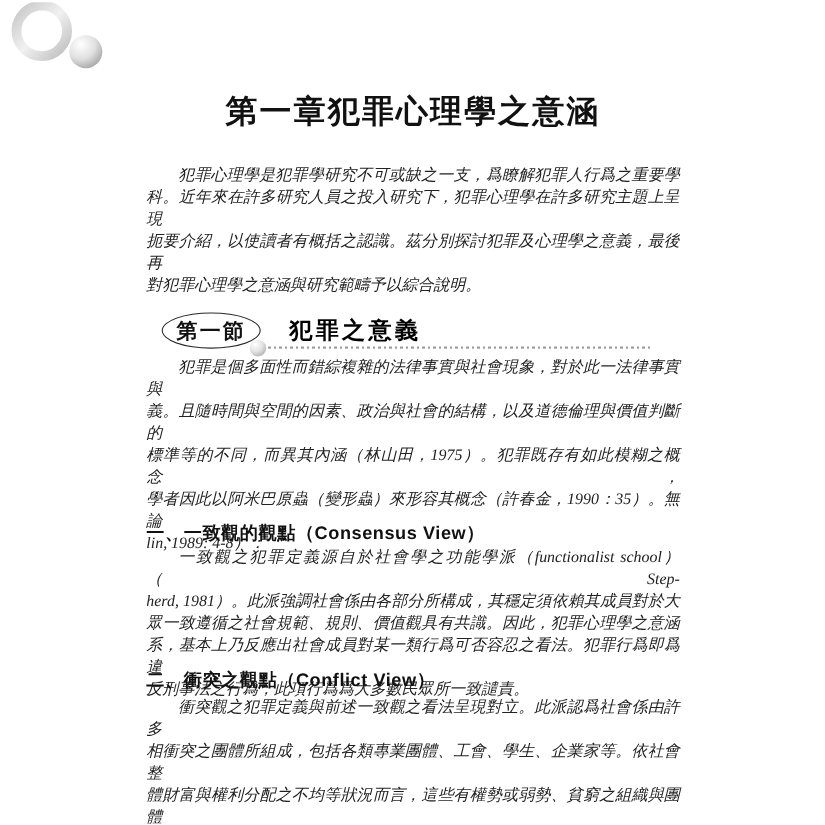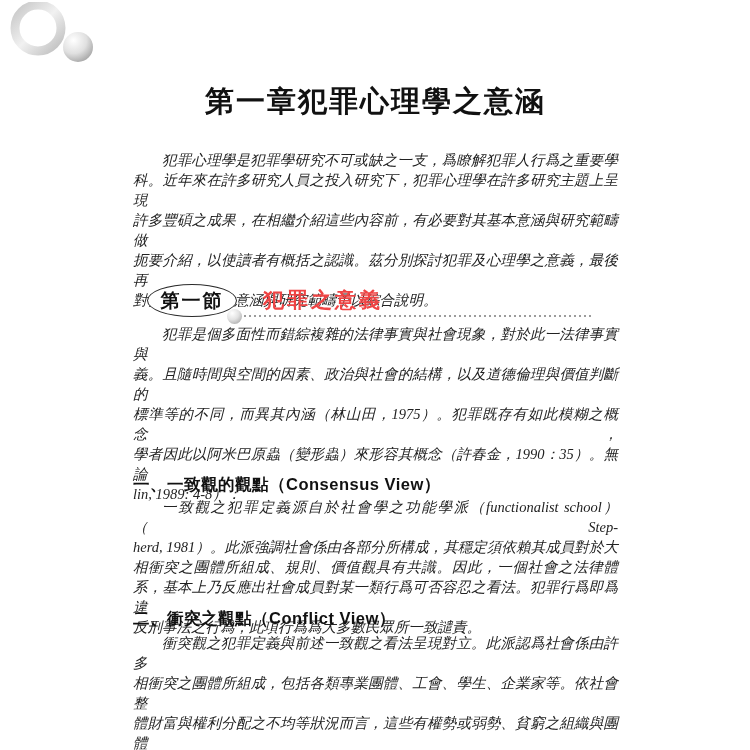--- a/index.html
+++ b/index.html
@@ -32,21 +32,21 @@
     width: 88px; height: 31px; border: 1.5px solid #2a2a2a; border-radius: 50%;
     background: #ffffff; vertical-align: bottom;
   }
   .bubble-num { font-size: 19px; font-weight: bold; letter-spacing: 2px; color: #111; }
   .bubble-ball {
     position: absolute; right: -6px; bottom: -8px; width: 15px; height: 15px; border-radius: 50%;
     background: radial-gradient(circle at 35% 28%, #ffffff 0%, #e2e2e2 45%, #979797 100%);
   }
   .section-title {
     position: relative; z-index: 1; display: inline-block; margin-left: 22px;
-    font-size: 21px; font-weight: bold; letter-spacing: 3px; color: #ef4444; vertical-align: bottom;
+    font-size: 21px; font-weight: bold; letter-spacing: 3px; color: #000000; vertical-align: bottom;
     padding-bottom: 3px;
   }
   .dotted-rule {
     position: absolute; left: 92px; bottom: 5px; width: 352px; height: 2px;
     background-image: repeating-linear-gradient(90deg, #9c9c9c 0 2px, transparent 2px 5px);
   }
 
   .subheading {
     position: absolute; left: 133px; width: 485px;
     font-family: "Liberation Sans", "DejaVu Sans", sans-serif;
@@ -86,21 +86,20 @@
   </div>
 
   <div class="chapter-title">
     <span>第一章</span>
     <span>犯罪心理學之意涵</span>
   </div>
 
   <div class="para pos-intro">
     <div class="line first">犯罪心理學是犯罪學研究不可或缺之一支，爲瞭解犯罪人行爲之重要學</div>
     <div class="line">科。近年來在許多研究人員之投入研究下，犯罪心理學在許多研究主題上呈現</div>
-    <div class="line">許多豐碩之成果，在相繼介紹這些內容前，有必要對其基本意涵與研究範疇做</div>
     <div class="line">扼要介紹，以使讀者有概括之認識。茲分別探討犯罪及心理學之意義，最後再</div>
     <div class="line endline">對犯罪心理學之意涵與研究範疇予以綜合說明。</div>
   </div>
 
   <div class="section-header">
     <span class="dotted-rule"></span>
     <span class="bubble">
       <span class="bubble-num">第一節</span>
       <span class="bubble-ball"></span>
     </span>
@@ -113,21 +112,21 @@
     <div class="line">標準等的不同，而異其內涵（林山田，1975）。犯罪既存有如此模糊之概念，</div>
     <div class="line">學者因此以阿米巴原蟲（變形蟲）來形容其概念（許春金，1990：35）。無論</div>
     <div class="line endline">lin, 1989: 4-8）：</div>
   </div>
 
   <div class="subheading pos-sub1">一、一致觀的觀點（Consensus View）</div>
 
   <div class="para pos-p3">
     <div class="line first">一致觀之犯罪定義源自於社會學之功能學派（functionalist school）（Step-</div>
     <div class="line">herd, 1981）。此派強調社會係由各部分所構成，其穩定須依賴其成員對於大</div>
-    <div class="line">相衝突之團體所組成、規則、價值觀具有共識。因此，一個社會之法律體</div>
+    <div class="line">眾一致遵循之社會規範、規則、價值觀具有共識。因此，犯罪心理學之意涵</div>
     <div class="line">系，基本上乃反應出社會成員對某一類行爲可否容忍之看法。犯罪行爲即爲違</div>
     <div class="line endline">反刑事法之行爲，此項行爲爲大多數民眾所一致譴責。</div>
   </div>
 
   <div class="subheading pos-sub2">二、衝突之觀點（Conflict View）</div>
 
   <div class="para pos-p4">
     <div class="line first">衝突觀之犯罪定義與前述一致觀之看法呈現對立。此派認爲社會係由許多</div>
     <div class="line">相衝突之團體所組成，包括各類專業團體、工會、學生、企業家等。依社會整</div>
     <div class="line">體財富與權利分配之不均等狀況而言，這些有權勢或弱勢、貧窮之組織與團體</div>

